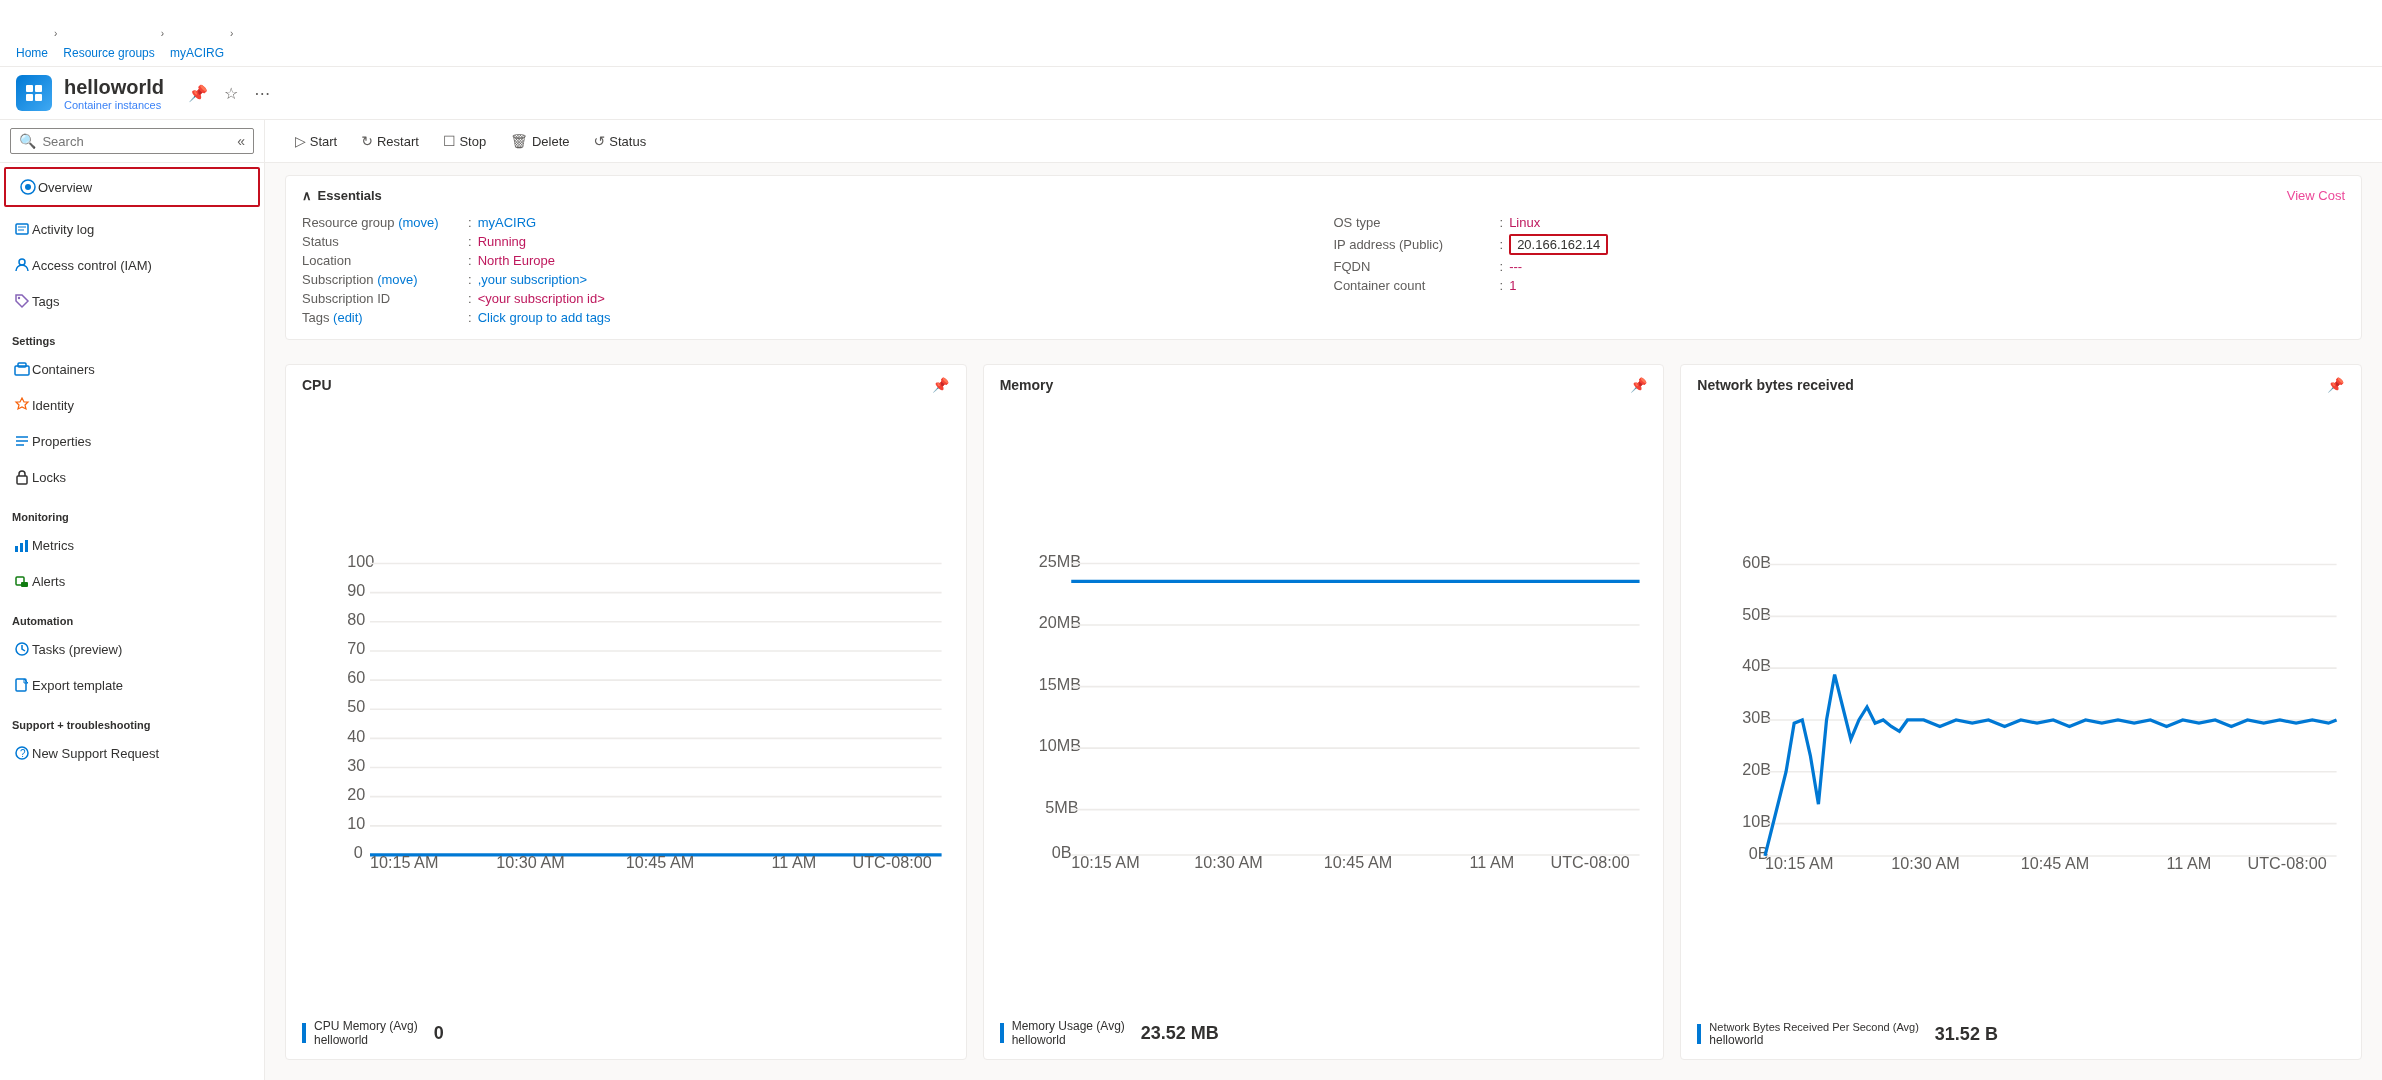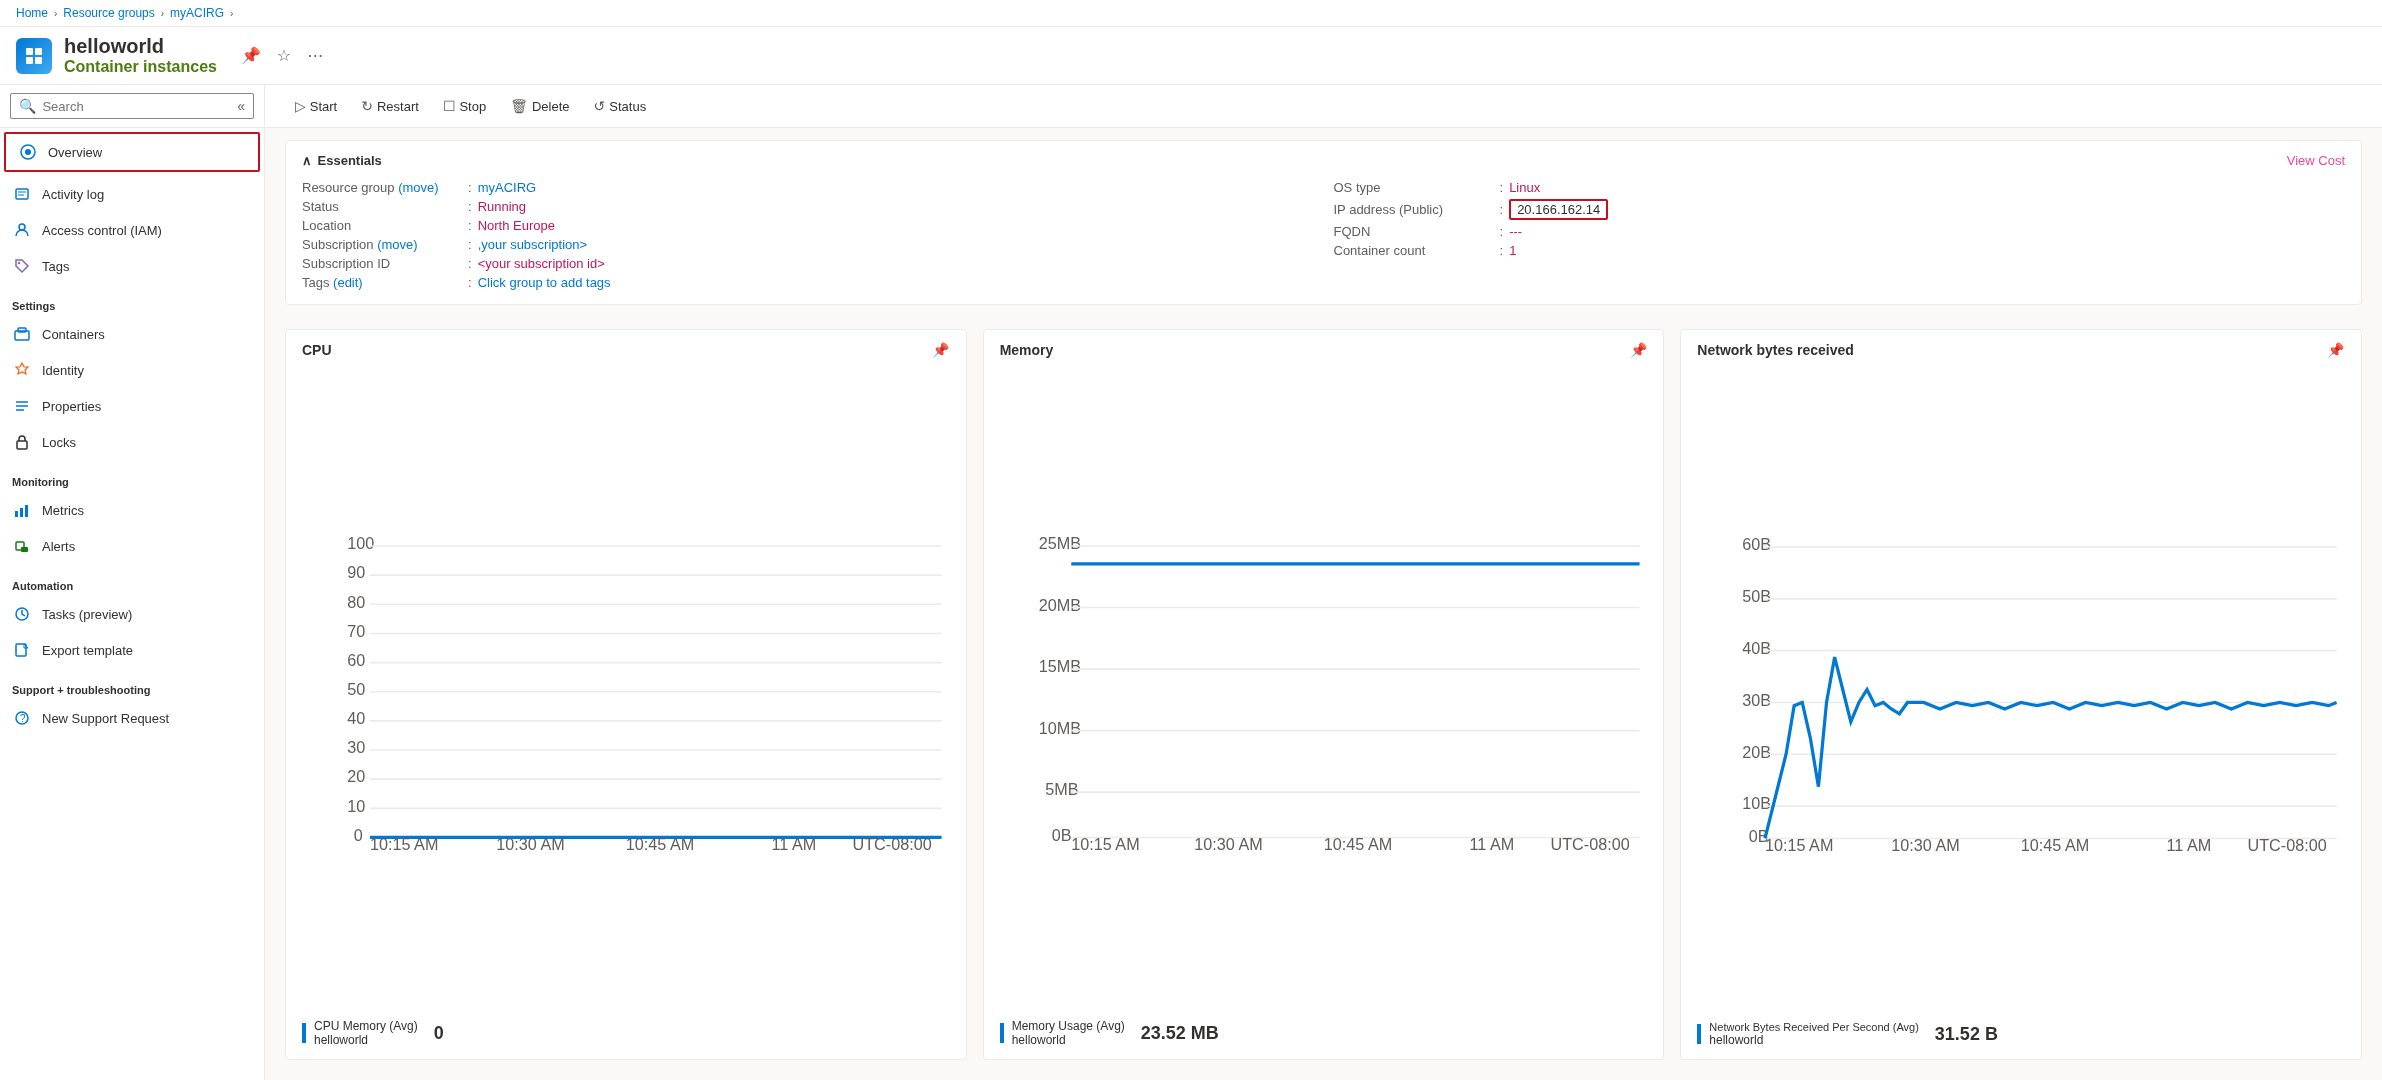--- a/index.html
+++ b/index.html
@@ -1,43 +1,43 @@
 <!DOCTYPE html>
 <html><head>
   <meta charset="utf-8">
   <style>
     * { margin: 0; padding: 0; box-sizing: border-box; }
     body { font-family: 'Segoe UI', Arial, sans-serif; font-size: 13px; background: #f3f2f1; color: #323130; display: flex; flex-direction: column; height: 1080px; overflow: hidden; }
     
     
     .breadcrumb-bar { background: #fff; padding: 6px 16px; display: flex; align-items: center; gap: 6px; font-size: 12px; border-bottom: 1px solid #edebe9; }
-    .breadcrumb-link { color: #0078d4; text-decoration: none; cursor: pointer; }
+    .breadcrumb-link { color: #0078d4; text-decoration: none; cursor: pointer; margin-top: 40px; }
     .breadcrumb-sep { color: #605e5c; font-size: 10px; }
     
     
     .app-header { background: #fff; padding: 8px 16px 8px 16px; display: flex; align-items: center; gap: 12px; border-bottom: 1px solid #edebe9; }
     .app-icon { width: 36px; height: 36px; background: linear-gradient(135deg, #0078d4, #40a9f3); border-radius: 6px; display: flex; align-items: center; justify-content: center; color: white; font-size: 18px; flex-shrink: 0; }
     .app-title-block { display: flex; flex-direction: column; }
     .app-title { font-size: 20px; font-weight: 600; color: #323130; }
-    .app-subtitle { font-size: 16px; color: #4d7c0f; font-weight: bold; }
+    .app-subtitle { font-size: 11px; color: #3b82f6; }
     .header-actions { display: flex; gap: 8px; margin-left: 8px; }
     .header-icon-btn { background: none; border: none; cursor: pointer; color: #605e5c; font-size: 16px; padding: 2px 4px; }
     
     
     .main-layout { display: flex; flex: 1; overflow: hidden; }
     
     
     .sidebar { width: 265px; background: #fff; border-right: 1px solid #edebe9; display: flex; flex-direction: column; overflow-y: auto; flex-shrink: 0; }
     .sidebar-search { padding: 8px 10px; border-bottom: 1px solid #edebe9; }
     .sidebar-search-box { display: flex; align-items: center; border: 1px solid #8a8886; border-radius: 2px; padding: 4px 8px; gap: 6px; background: #fff; }
     .sidebar-search-box input { border: none; outline: none; font-size: 13px; flex: 1; color: #323130; }
     .sidebar-search-icon { color: #605e5c; font-size: 14px; }
     .collapse-btn { margin-left: auto; cursor: pointer; color: #605e5c; font-size: 14px; }
     
-    .sidebar-item { display: flex; align-items: center; gap: 10px; padding: 8px 12px; cursor: pointer; color: #323130; font-size: 13px; text-decoration: none; }
+    .sidebar-item { display: flex; align-items: center; padding: 8px 12px; cursor: pointer; color: #323130; font-size: 13px; text-decoration: none; }
     .sidebar-item.active { background: #fff; border: 2px solid #c50f1f; border-radius: 2px; }
     .sidebar-item .item-icon { width: 20px; height: 20px; display: flex; align-items: center; justify-content: center; flex-shrink: 0; }
     
     .sidebar-section-label { padding: 16px 12px 4px 12px; font-size: 11px; font-weight: 700; color: #323130; text-transform: none; }
     
     
     .content-area { flex: 1; display: flex; flex-direction: column; overflow: hidden; background: #faf9f8; }
     
     
     .toolbar { background: #fff; padding: 8px 20px; display: flex; align-items: center; gap: 4px; border-bottom: 1px solid #edebe9; flex-shrink: 0; }

